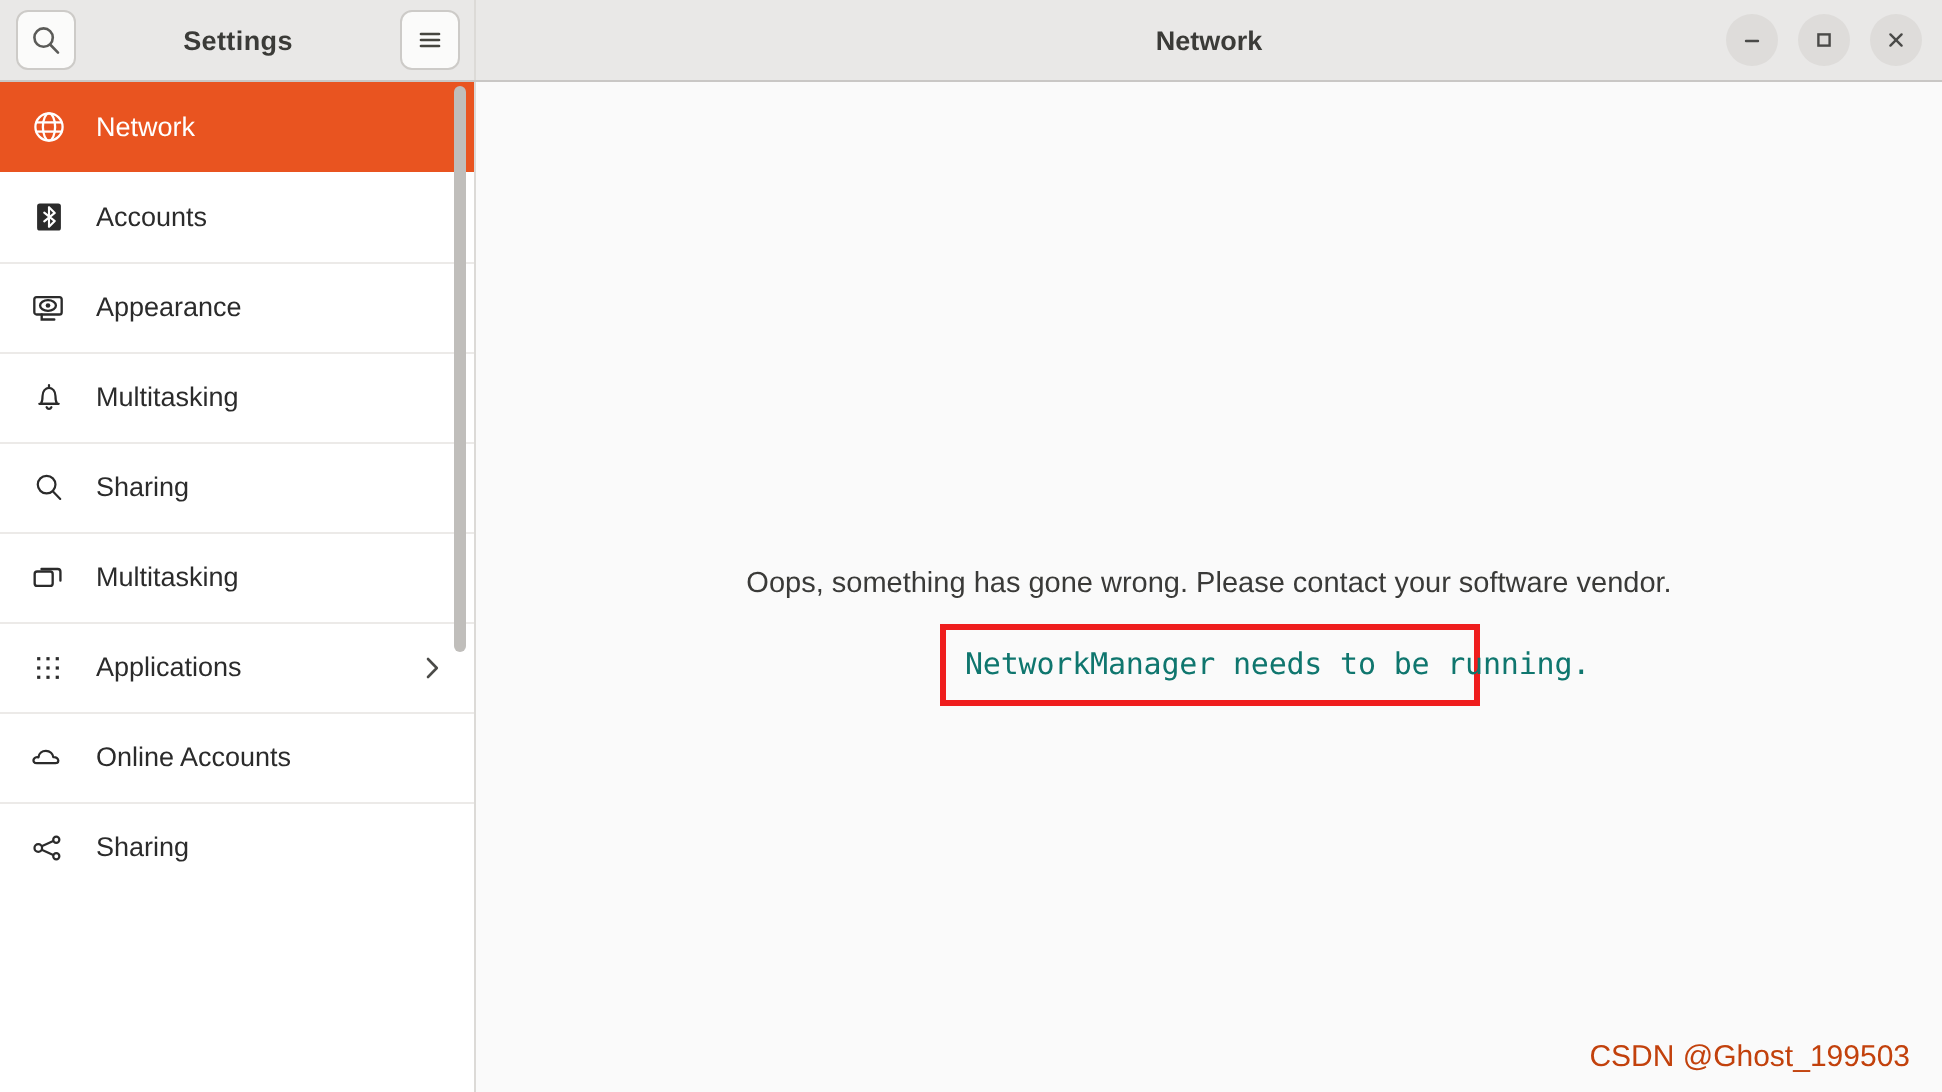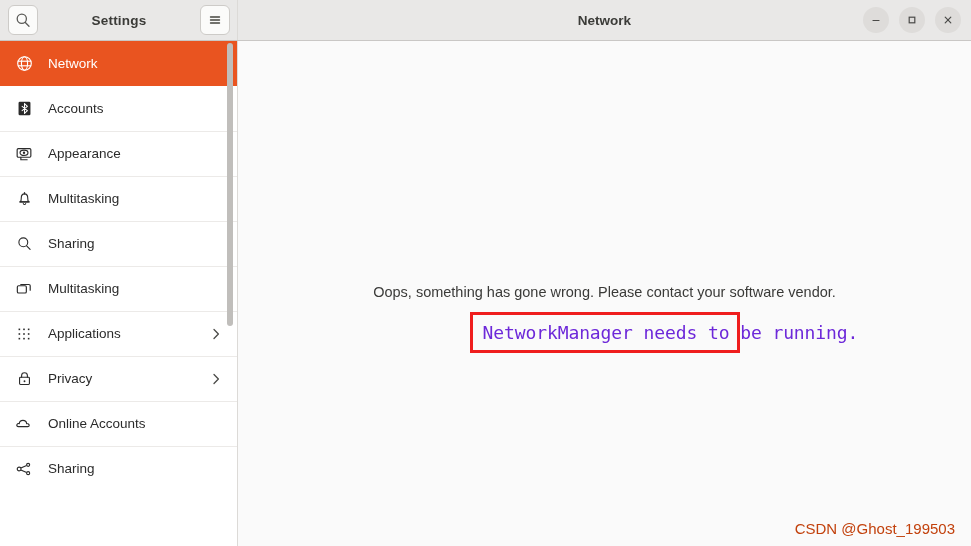--- a/index.html
+++ b/index.html
@@ -233,22 +233,22 @@
     background: #fafafa;
     padding: 8px 24px 9px 10px;
     box-sizing: border-box;
     width: 270px;
     height: 41px;
     display: flex;
     align-items: center;
   }
   .error-text {
     font-family: "DejaVu Sans Mono", "Liberation Mono", monospace;
-    font-size: 18px;
-    color: #6d28d9;
+    font-size: 15px;
+    color: #0f766e;
     white-space: nowrap;
     letter-spacing: -0.1px;
   }
 
   .watermark {
     position: absolute;
     right: 16px;
     bottom: 9px;
     font-size: 15px;
     color: #c2410c;
@@ -402,35 +402,20 @@
           </svg>
         </span>
         <span class="side-label">Applications</span>
         <span class="side-chevron">
           <svg width="12" height="14" viewBox="0 0 12 14" fill="none" stroke="#4b4b48" stroke-width="1.3" stroke-linecap="round" stroke-linejoin="round">
             <polyline points="4,2.5 8.4,7 4,11.5"></polyline>
           </svg>
         </span>
       </div>
 
-      <div class="side-item">
-        <span class="side-icon">
-          <svg width="17" height="17" viewBox="0 0 20 20" fill="none" stroke="#2b2b2b" stroke-width="1.3">
-            <rect x="4.2" y="8.6" width="11.6" height="8.4" rx="1.1"></rect>
-            <path d="M6.6 8.6 L6.6 6.6 A3.4 3.4 0 0 1 13.4 6.6 L13.4 8.6" stroke-linecap="round"></path>
-            <circle cx="10" cy="13.2" r="1.1" fill="#2b2b2b" stroke="none"></circle>
-          </svg>
-        </span>
-        <span class="side-label">Privacy</span>
-        <span class="side-chevron">
-          <svg width="12" height="14" viewBox="0 0 12 14" fill="none" stroke="#4b4b48" stroke-width="1.3" stroke-linecap="round" stroke-linejoin="round">
-            <polyline points="4,2.5 8.4,7 4,11.5"></polyline>
-          </svg>
-        </span>
-      </div>
 
       <div class="side-item">
         <span class="side-icon">
           <svg width="19" height="19" viewBox="0 0 22 20" fill="none" stroke="#2b2b2b" stroke-width="1.3">
             <path d="M4 13.6 C2.3 13.6 1.6 12.3 2.3 11.1 C2.9 10.1 4.2 9.9 4.9 10.2 C5.1 7.9 7 6.4 9.2 6.4 C11.6 6.4 13.3 8.2 13.5 10.1 C15 9.9 16.4 10.9 16.4 12.2 C16.4 13.1 15.6 13.6 14.8 13.6 Z" stroke-linejoin="round" stroke-linecap="round"></path>
           </svg>
         </span>
         <span class="side-label">Online Accounts</span>
       </div>
 

